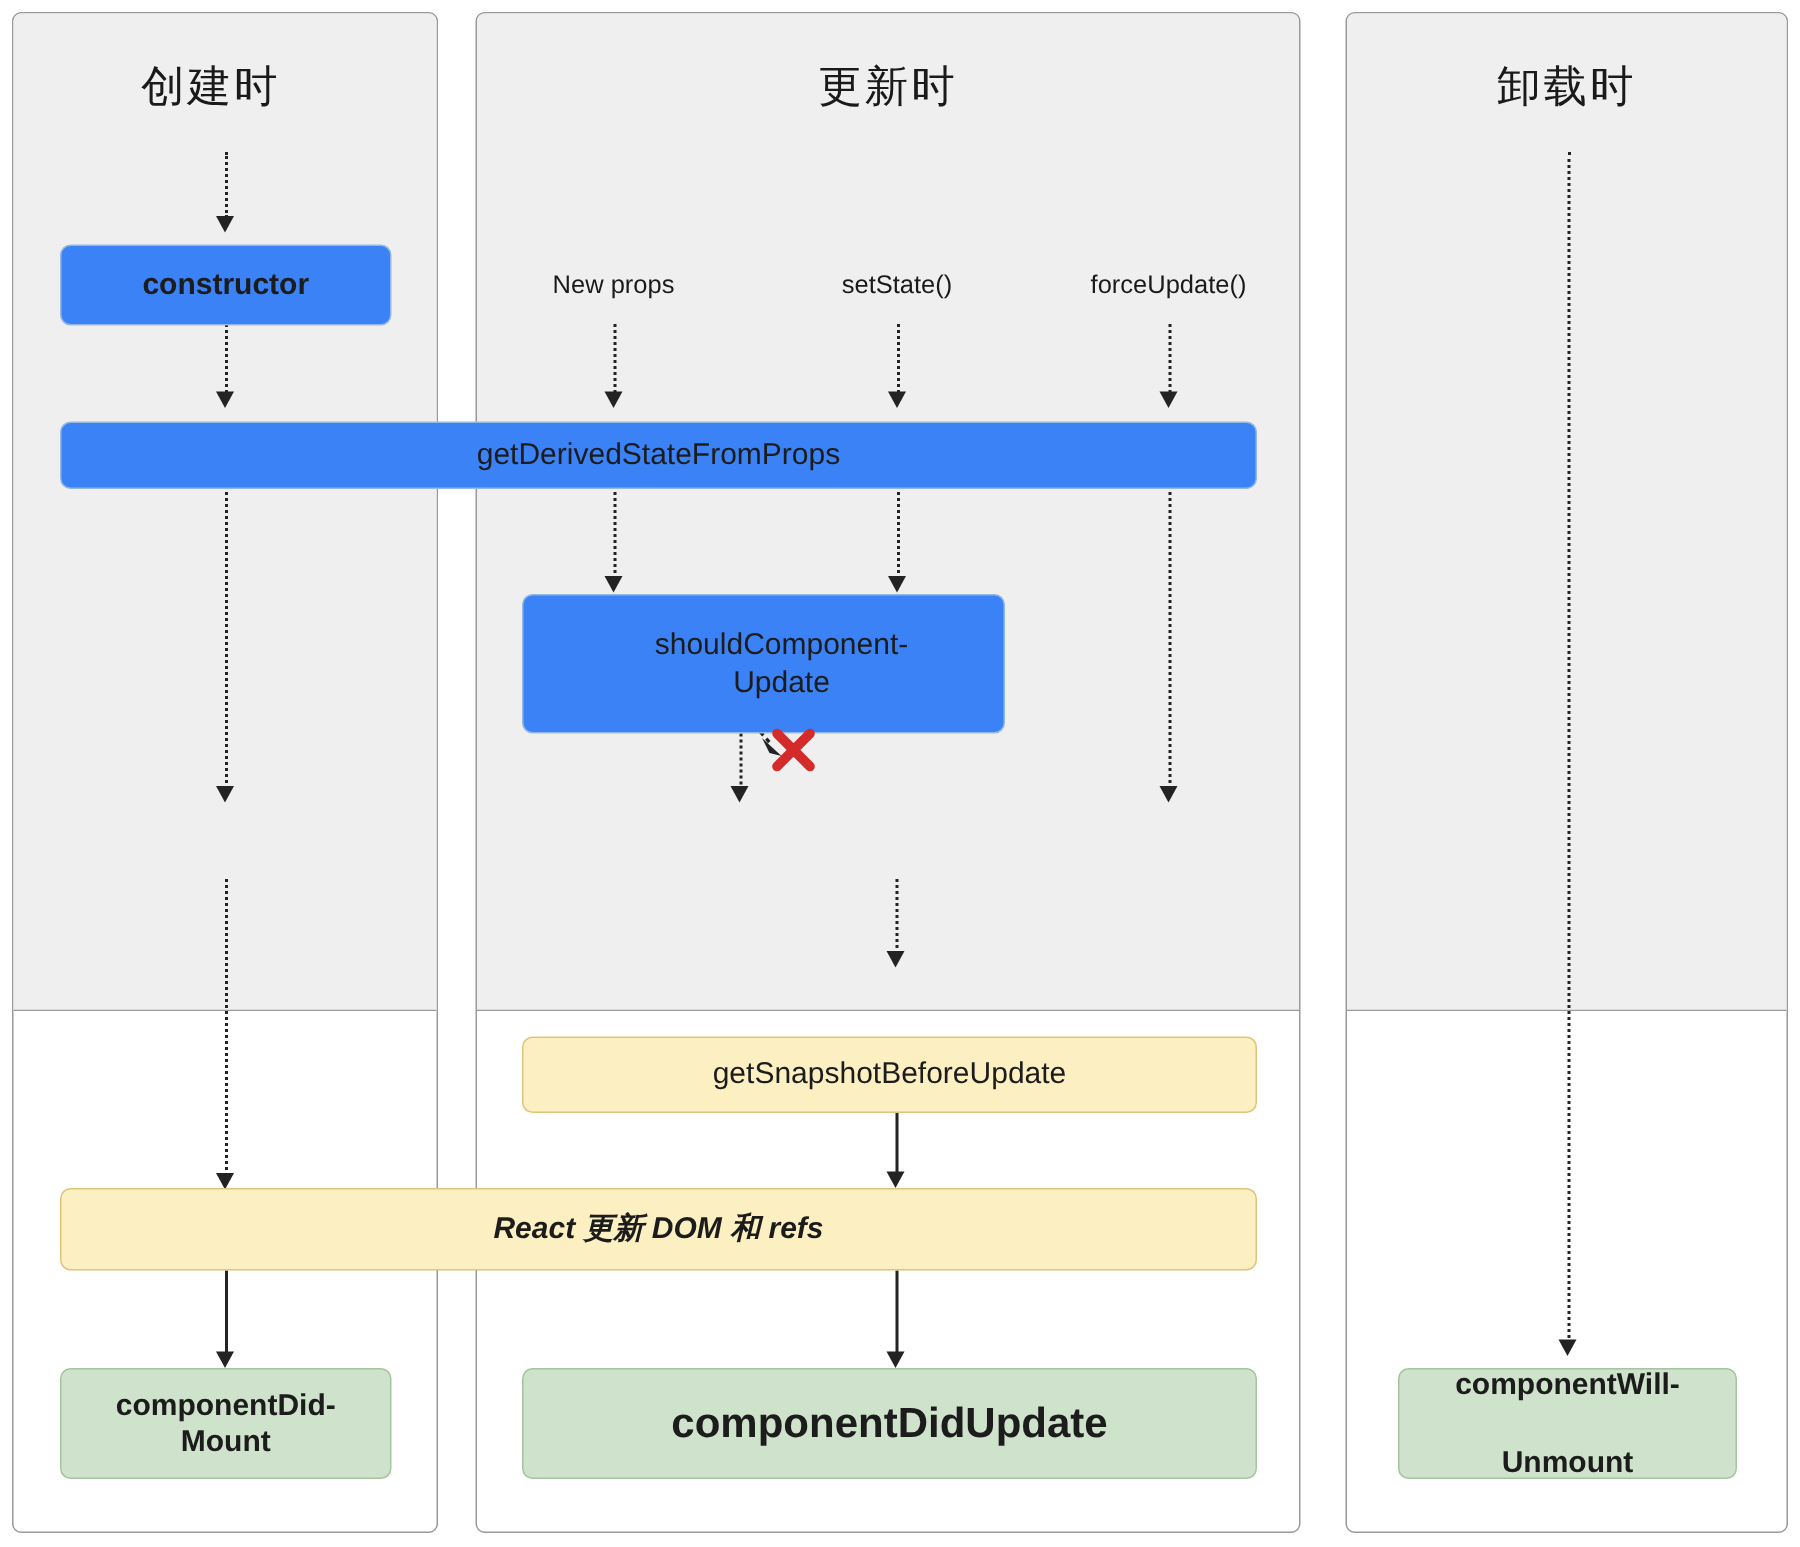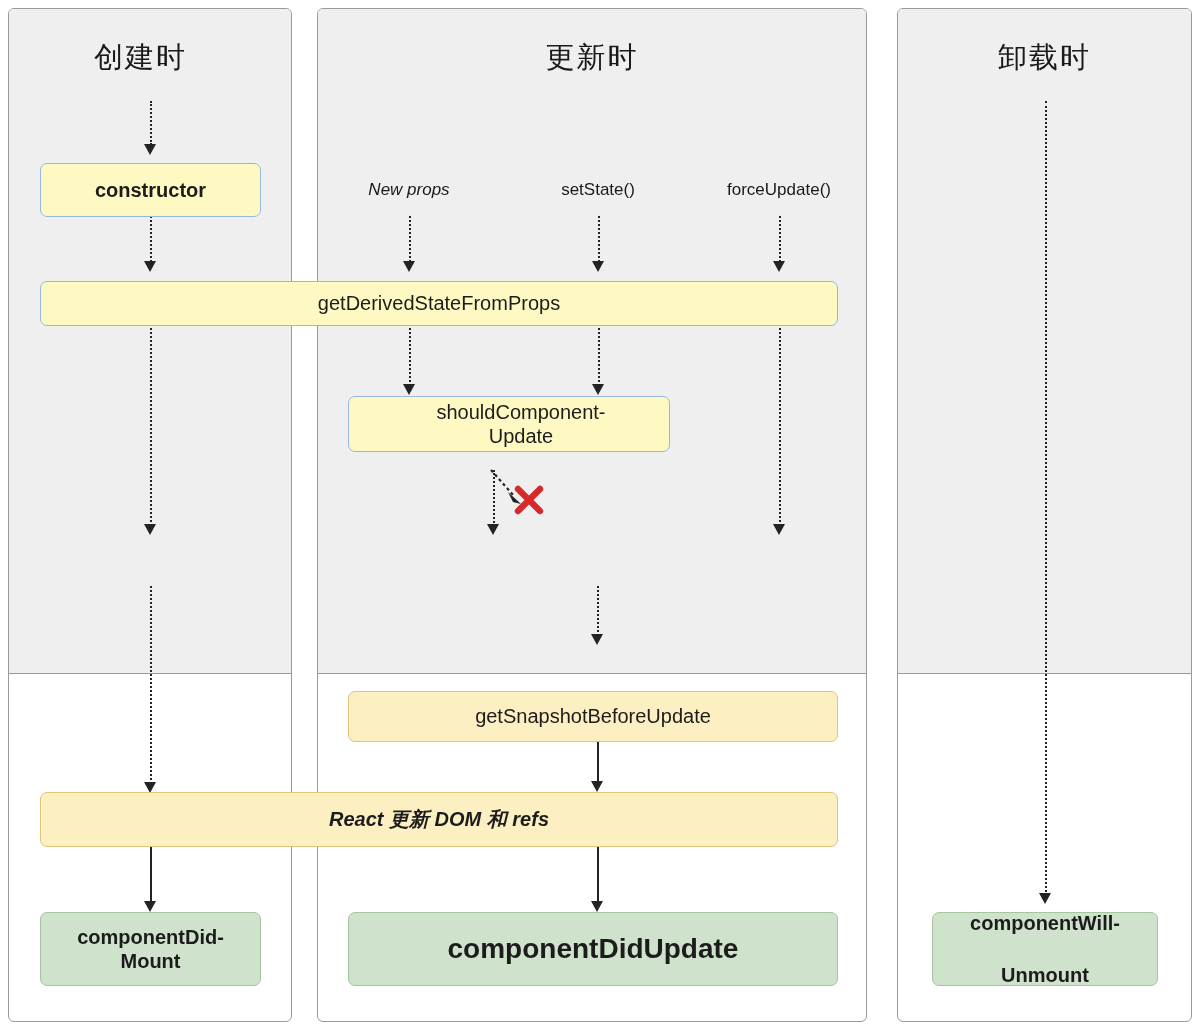--- a/index.html
+++ b/index.html
@@ -54,21 +54,21 @@
     display: flex;
     align-items: center;
     justify-content: center;
     text-align: center;
     line-height: 1.22;
     z-index: 5;
   }
   .lbox .lbl { display: block; padding: 0 8px; }
 
   .blue {
-    background: #fef9c3;
+    background: #3b82f6;
     border: 1.3px solid #94b8e0;
     color: #1c1c1c;
   }
   .yellow {
     background: #fcefc2;
     border: 1.3px solid #dfc579;
     color: #1c1c1c;
   }
   .green {
     background: #cfe2cb;
@@ -80,21 +80,21 @@
 
   
   .srclabel {
     position: absolute;
     text-align: center;
     color: #1a1a1a;
     font-size: 17px;
     z-index: 6;
     white-space: nowrap;
   }
-  .srclabel.it { font-style: italic; }
+  .srclabel.it { }
   .dashed-v {
     position: absolute;
     width: 0;
     border-left: 2.4px dotted #232323;
     z-index: 3;
   }
   .solid-v {
     position: absolute;
     width: 0;
     border-left: 2.2px solid #232323;
@@ -208,21 +208,21 @@
   <div class="srclabel" style="left:694px; width:170px; top:180px;">forceUpdate()</div>
 
   <div class="lbox blue bold" style="left:40px; top:163px; width:221px; height:54px; font-size:20px;">
     <span class="lbl">constructor</span>
   </div>
 
   <div class="lbox blue" style="left:40px; top:281px; width:798px; height:45px; font-size:20px;">
     <span class="lbl">getDerivedStateFromProps</span>
   </div>
 
-  <div class="lbox blue" style="left:348px; top:396px; width:322px; height:56px; font-size:20px; flex-direction:column;padding-left:24px;">
+  <div class="lbox blue" style="left:348px; top:396px; width:322px; height:93px; font-size:20px; flex-direction:column;padding-left:24px;">
     <span class="lbl">shouldComponent-</span>
     <span class="lbl">Update</span>
   </div>
 
 
   <div class="lbox yellow" style="left:348px; top:648px; width:490px; height:51px; font-size:20px;margin-top:43px;">
     <span class="lbl">getSnapshotBeforeUpdate</span>
   </div>
 
   <div class="lbox yellow ital" style="left:40px; top:792px; width:798px; height:55px; font-size:20px;">

